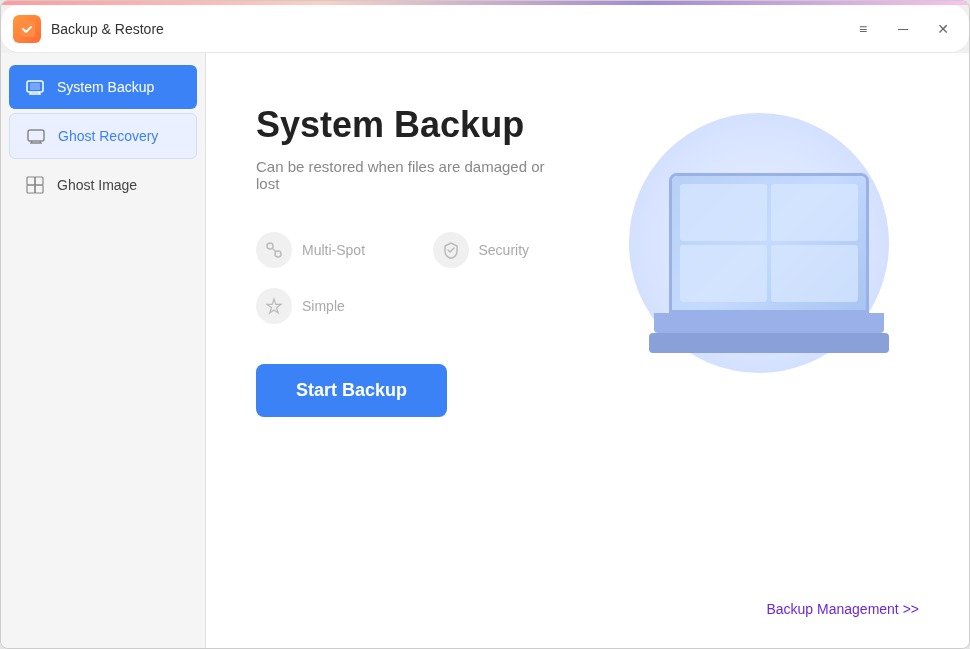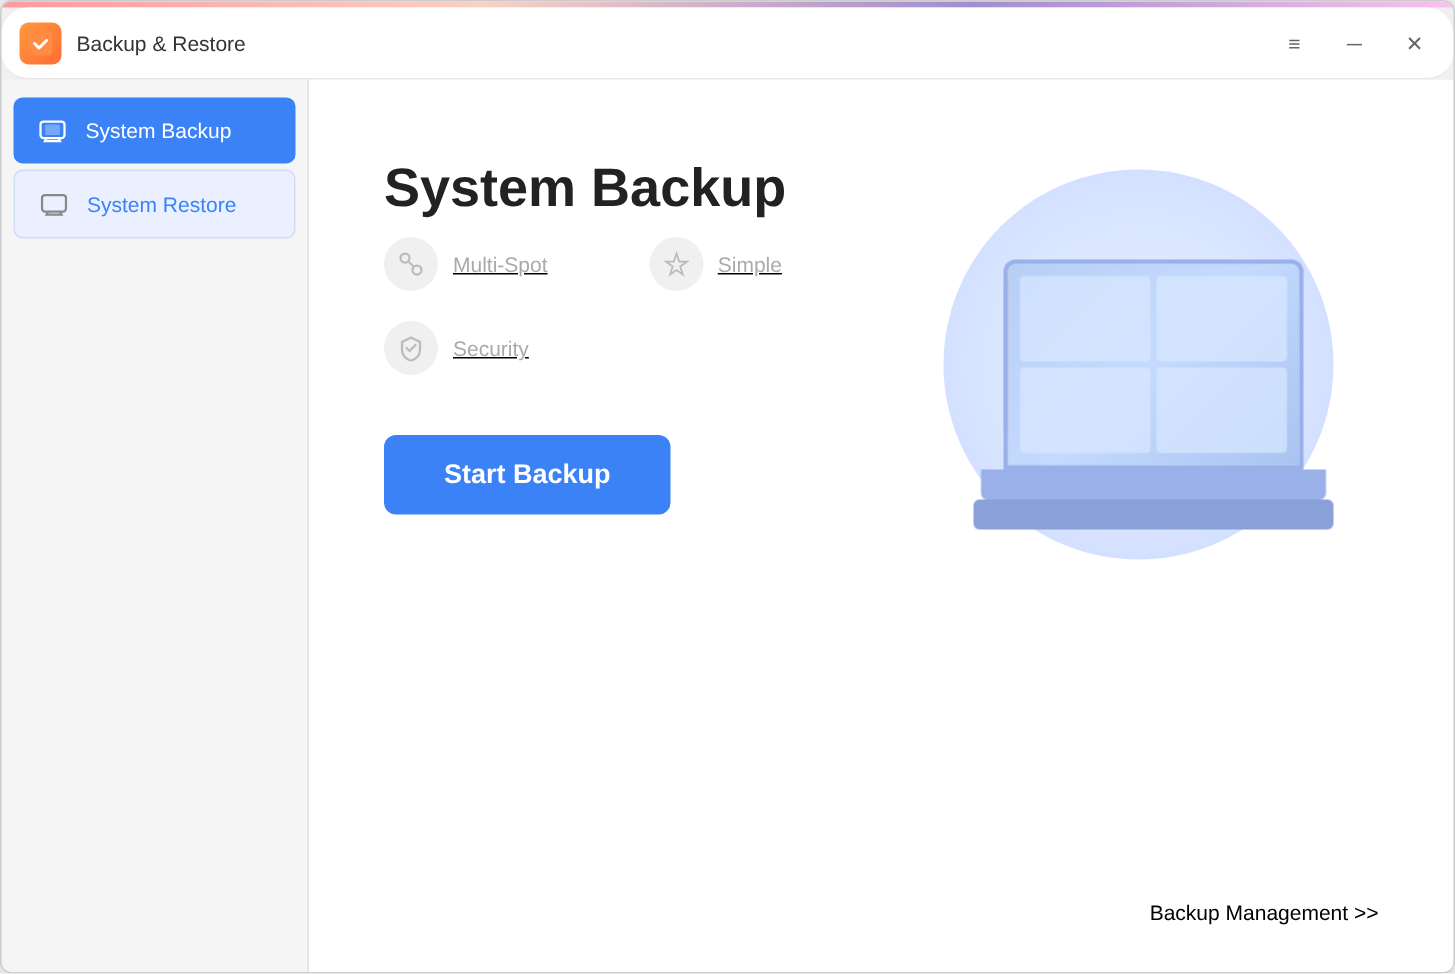--- a/index.html
+++ b/index.html
@@ -163,21 +163,20 @@
       font-size: 15px;
       color: #888;
       margin-bottom: 40px;
     }
 
     .features-grid {
       display: grid;
       grid-template-columns: 1fr 1fr;
       gap: 20px 40px;
       margin-bottom: 40px;
-      text-decoration: underline;
     }
 
     .feature-item {
       display: flex;
       align-items: center;
       gap: 10px;
     }
 
     .feature-icon {
       width: 36px;
@@ -324,21 +323,21 @@
       transform: rotate(-30deg);
     }
 
     
     .content-footer {
       text-align: right;
       padding-top: 10px;
     }
 
     .backup-management-link {
-      color: #000000;
+      color: #6d28d9;
       font-size: 14px;
       cursor: pointer;
       text-decoration: none;
     }
 
     
     .top-border {
       height: 4px;
       background: linear-gradient(90deg, #ff9a9e, #fad0c4, #a18cd1, #fbc2eb);
     }
@@ -386,66 +385,78 @@
         <span class="sidebar-label">System Backup</span>
       </div>
 
       <div class="sidebar-item selected-border">
         <div class="sidebar-icon">
           <svg width="18" height="18" viewBox="0 0 18 18" fill="none">
             <rect x="1" y="3" width="16" height="11" rx="2" stroke="#888" stroke-width="1.5" fill="none"></rect>
             <path d="M5 14l-1 2h10l-1-2" stroke="#888" stroke-width="1.5"></path>
           </svg>
         </div>
-        <span class="sidebar-label">System Restore</span>
+        <span class="sidebar-label">Ghost Recovery</span>
       </div>
 
 
 
 
+      <div class="sidebar-item">
+        <div class="sidebar-icon">
+          <svg width="18" height="18" viewBox="0 0 18 18" fill="none">
+            <rect x="1" y="1" width="8" height="8" rx="1" stroke="#888" stroke-width="1.2" fill="none"></rect>
+            <rect x="9" y="1" width="8" height="8" rx="1" stroke="#888" stroke-width="1.2" fill="none"></rect>
+            <rect x="1" y="9" width="8" height="8" rx="1" stroke="#888" stroke-width="1.2" fill="none"></rect>
+            <rect x="9" y="9" width="8" height="8" rx="1" stroke="#888" stroke-width="1.2" fill="none"></rect>
+          </svg>
+        </div>
+        <span class="sidebar-label">Ghost Image</span>
+      </div>
 
     </div>
 
     <div class="content">
       <div class="content-top">
 
         <div class="content-left">
           <h1 class="content-title">System Backup</h1>
+          <p class="content-subtitle">Can be restored when files are damaged or lost</p>
 
           <div class="features-grid">
 
             <div class="feature-item">
               <div class="feature-icon">
                 <svg width="18" height="18" viewBox="0 0 18 18" fill="none">
                   <circle cx="5" cy="5" r="3" stroke="#bbb" stroke-width="1.5" fill="none"></circle>
                   <circle cx="13" cy="13" r="3" stroke="#bbb" stroke-width="1.5" fill="none"></circle>
                   <line x1="7" y1="7" x2="11" y2="11" stroke="#bbb" stroke-width="1.2"></line>
                 </svg>
               </div>
               <span class="feature-label">Multi-Spot</span>
             </div>
 
 
             <div class="feature-item">
               <div class="feature-icon">
                 <svg width="18" height="18" viewBox="0 0 18 18" fill="none">
-                  <path d="M9 2l1.8 5.4H16l-4.5 3.3 1.7 5.3L9 13l-4.2 3 1.7-5.3L2 7.4h5.2L9 2z" stroke="#bbb" stroke-width="1.2" fill="none"></path>
-                </svg>
-              </div>
-              <span class="feature-label">Simple</span>
-            </div>
-
-            <div class="feature-item">
-              <div class="feature-icon">
-                <svg width="18" height="18" viewBox="0 0 18 18" fill="none">
                   <path d="M9 2L3 5v5c0 4 3 6.5 6 7.5 3-1 6-3.5 6-7.5V5L9 2z" stroke="#bbb" stroke-width="1.5" fill="none"></path>
                   <path d="M6 9l2 2 4-4" stroke="#bbb" stroke-width="1.5" stroke-linecap="round" stroke-linejoin="round"></path>
                 </svg>
               </div>
               <span class="feature-label">Security</span>
+            </div>
+
+            <div class="feature-item">
+              <div class="feature-icon">
+                <svg width="18" height="18" viewBox="0 0 18 18" fill="none">
+                  <path d="M9 2l1.8 5.4H16l-4.5 3.3 1.7 5.3L9 13l-4.2 3 1.7-5.3L2 7.4h5.2L9 2z" stroke="#bbb" stroke-width="1.2" fill="none"></path>
+                </svg>
+              </div>
+              <span class="feature-label">Simple</span>
             </div>
           </div>
 
           <button class="start-backup-btn">Start Backup</button>
         </div>
 
         <div class="illustration">
           <div class="illus-circle"></div>
           <div class="laptop-container">
             <div class="floating-card">

